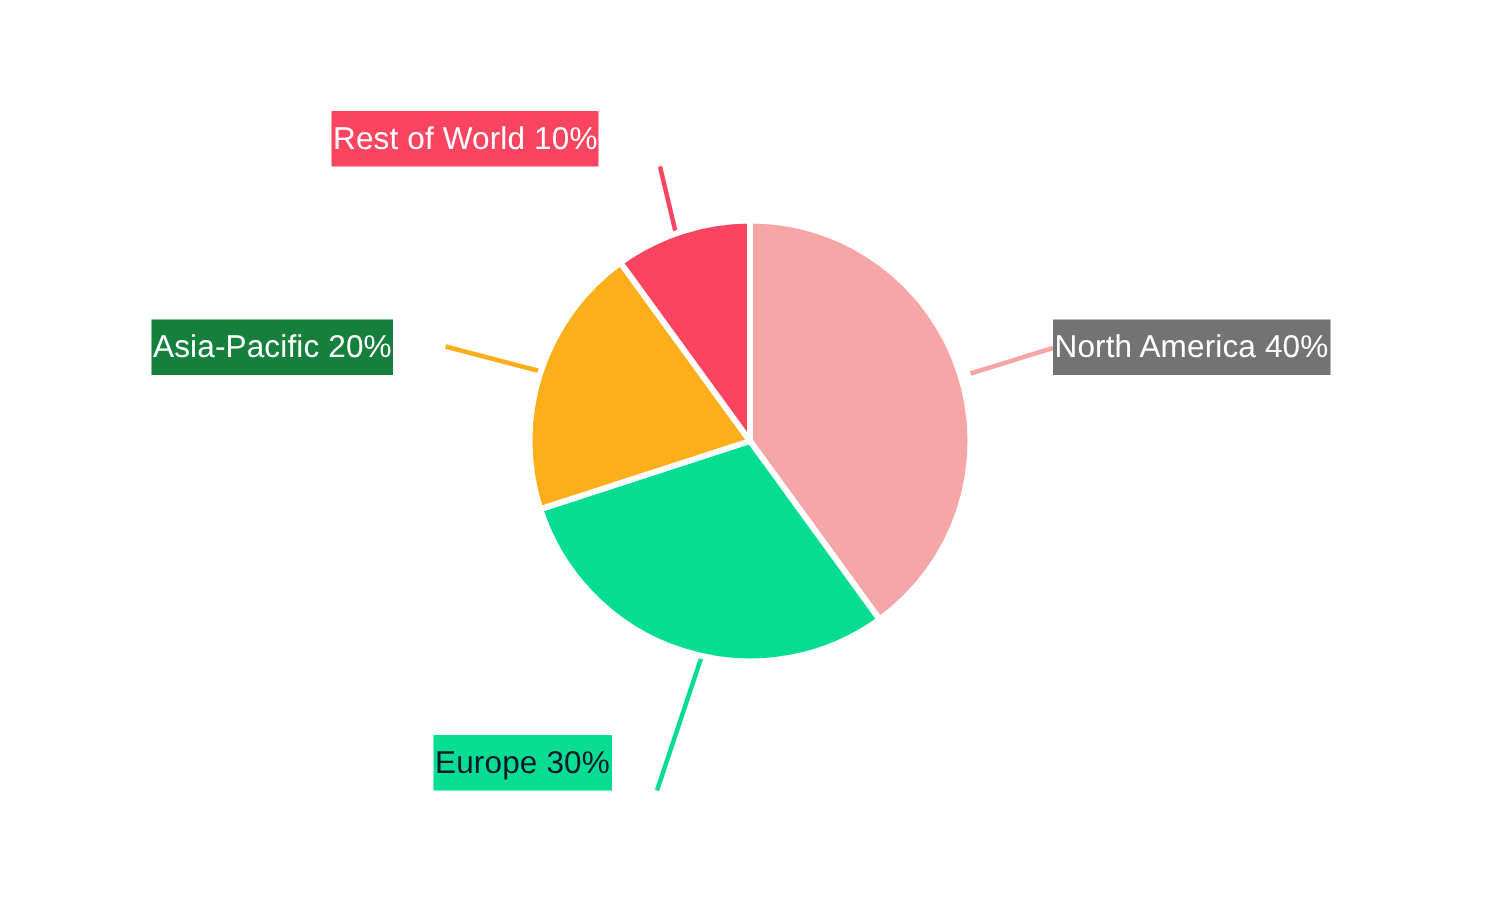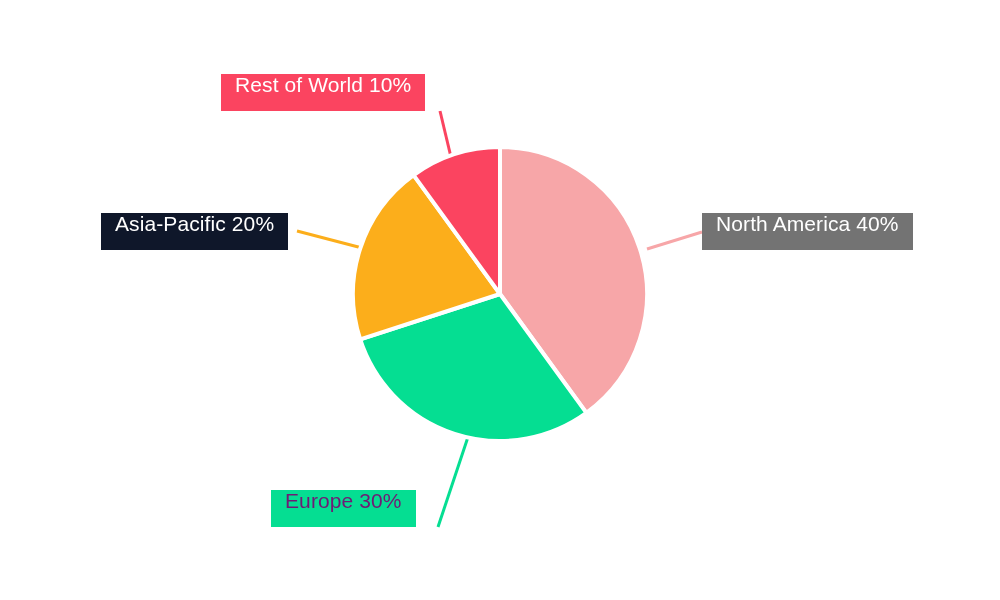--- a/index.html
+++ b/index.html
@@ -34,29 +34,30 @@
     stroke-linejoin: round;
   }
   .leader-line {
     stroke-width: 3;
     fill: none;
     stroke-linecap: butt;
   }
   .callout-label {
     position: absolute;
     display: flex;
+    align-items: center;
     justify-content: flex-start;
     box-sizing: border-box;
     color: #ffffff;
     font-family: "Liberation Sans", sans-serif;
     font-size: 21px;
     line-height: 1;
     letter-spacing: 0.1px;
     white-space: nowrap;
-    padding: 0 14px;
+    padding: 0 1px;
     height: 37px;
   }
 </style>
 </head>
 <body>
 
 <div id="chart-root">
 
   <svg id="pie-svg" viewBox="0 0 1000 600">
     <g id="leader-lines-group">
@@ -70,24 +71,24 @@
         <path d="M 500 294 L 586.40 412.93 A 147 147 0 0 1 360.19 339.43 Z" fill="#05DE92" class="slice-path"></path>
         <path d="M 500 294 L 360.19 339.43 A 147 147 0 0 1 413.60 175.07 Z" fill="#FCAE1B" class="slice-path"></path>
         <path d="M 500 294 L 413.60 175.07 A 147 147 0 0 1 500.00 147.00 Z" fill="#FB4460" class="slice-path"></path>
       </g>
   </svg>
 
   <div id="labels-layer">
       <div class="callout-label" style="left: 702px; top: 213px; background: #737373; color: rgb(255, 255, 255);">
         <span>North America 40%</span>
       </div>
-      <div class="callout-label" style="left: 271px; top: 490px; background: rgb(5, 222, 146); color: #701a75;">
+      <div class="callout-label" style="left: 289px; top: 490px; background: rgb(5, 222, 146); color: #0f172a;">
         <span>Europe 30%</span>
       </div>
-      <div class="callout-label" style="left: 101px; top: 213px; background: #0f172a; color: rgb(255, 255, 255);">
+      <div class="callout-label" style="left: 101px; top: 213px; background: #15803d; color: rgb(255, 255, 255);">
         <span>Asia-Pacific 20%</span>
       </div>
       <div class="callout-label" style="left: 221px; top: 74px; background: rgb(251, 68, 96); color: rgb(255, 255, 255);">
         <span>Rest of World 10%</span>
       </div>
     </div>
 
 </div>
 
 </body></html>

